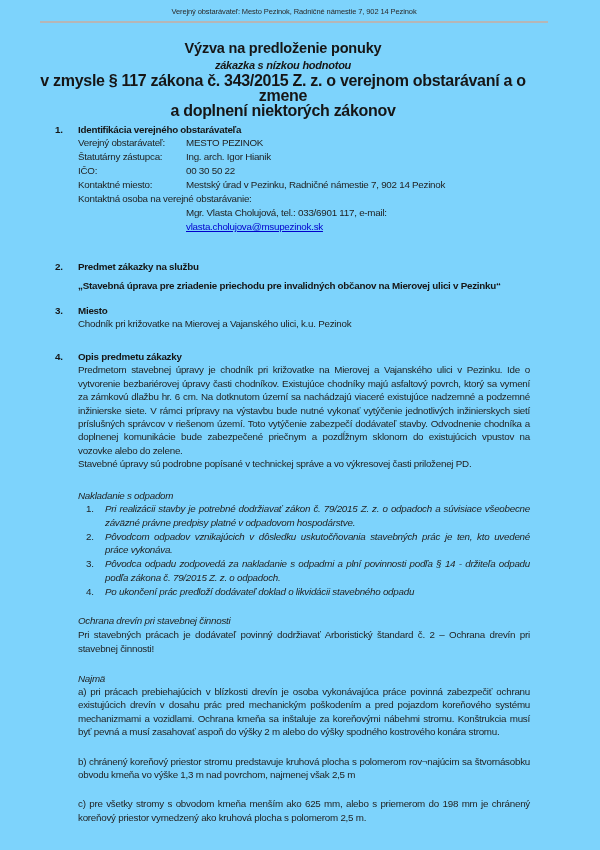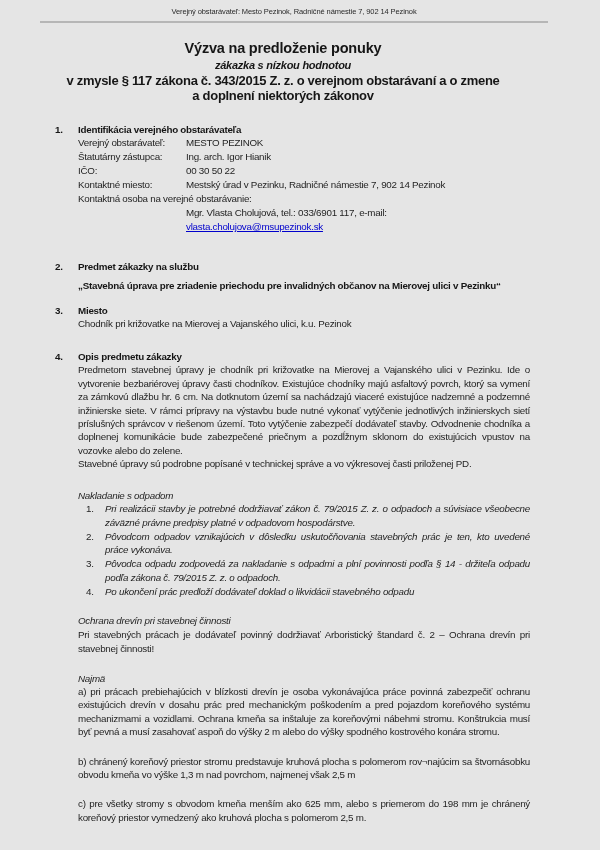--- a/index.html
+++ b/index.html
@@ -1,40 +1,40 @@
 <!DOCTYPE html>
 <html><head>
 <meta charset="utf-8">
 <style>
   html,body { margin:0; padding:0; background:#ffffff; }
   .page {
     position:relative;
     width:600px; height:850px;
-    background:#e5e5e5;
+    background:#7dd3fc;
     font-family:"Liberation Sans", sans-serif;
     color:#1f1f1f;
     font-size:9.8px;
     letter-spacing:-0.25px;
     overflow:hidden;
   }
   .pagehead {
     position:absolute; top:7px; left:40px; width:508px;
     text-align:center; font-size:7.5px; letter-spacing:-0.1px; color:#2a2a2a;
   }
   .pagehead-rule {
     position:absolute; top:21px; left:40px; width:508px;
     border-top:2px solid #b6b6b6; height:0;
   }
   .titleblock {
     position:absolute; top:40px; left:28px; width:510px;
     text-align:center; font-weight:bold; color:#161616;
   }
   .title-main { font-size:14.5px; line-height:17px; letter-spacing:-0.2px; }
   .title-sub  { font-size:11px;  line-height:16px; font-style:italic; }
-  .title-law  { font-size:13px; line-height:15px; letter-spacing:-0.3px; }
+  .title-law  { font-size:16px; line-height:15px; letter-spacing:-0.3px; }
 
   .sec { position:absolute; left:55px; width:475px; line-height:13.4px; }
   .sec1 { top:123px; } .sec1 .sec-body { line-height:14px; }
   .sec2 { top:260px; } .sec3 { top:304px; } .sec4 { top:350px; }
 
   .sec-head { display:flex; font-weight:bold; color:#161616; }
   .sec-num  { width:23px; flex:none; }
   .sec-title{ flex:1; }
   .sec-body { margin-left:23px; }
 

